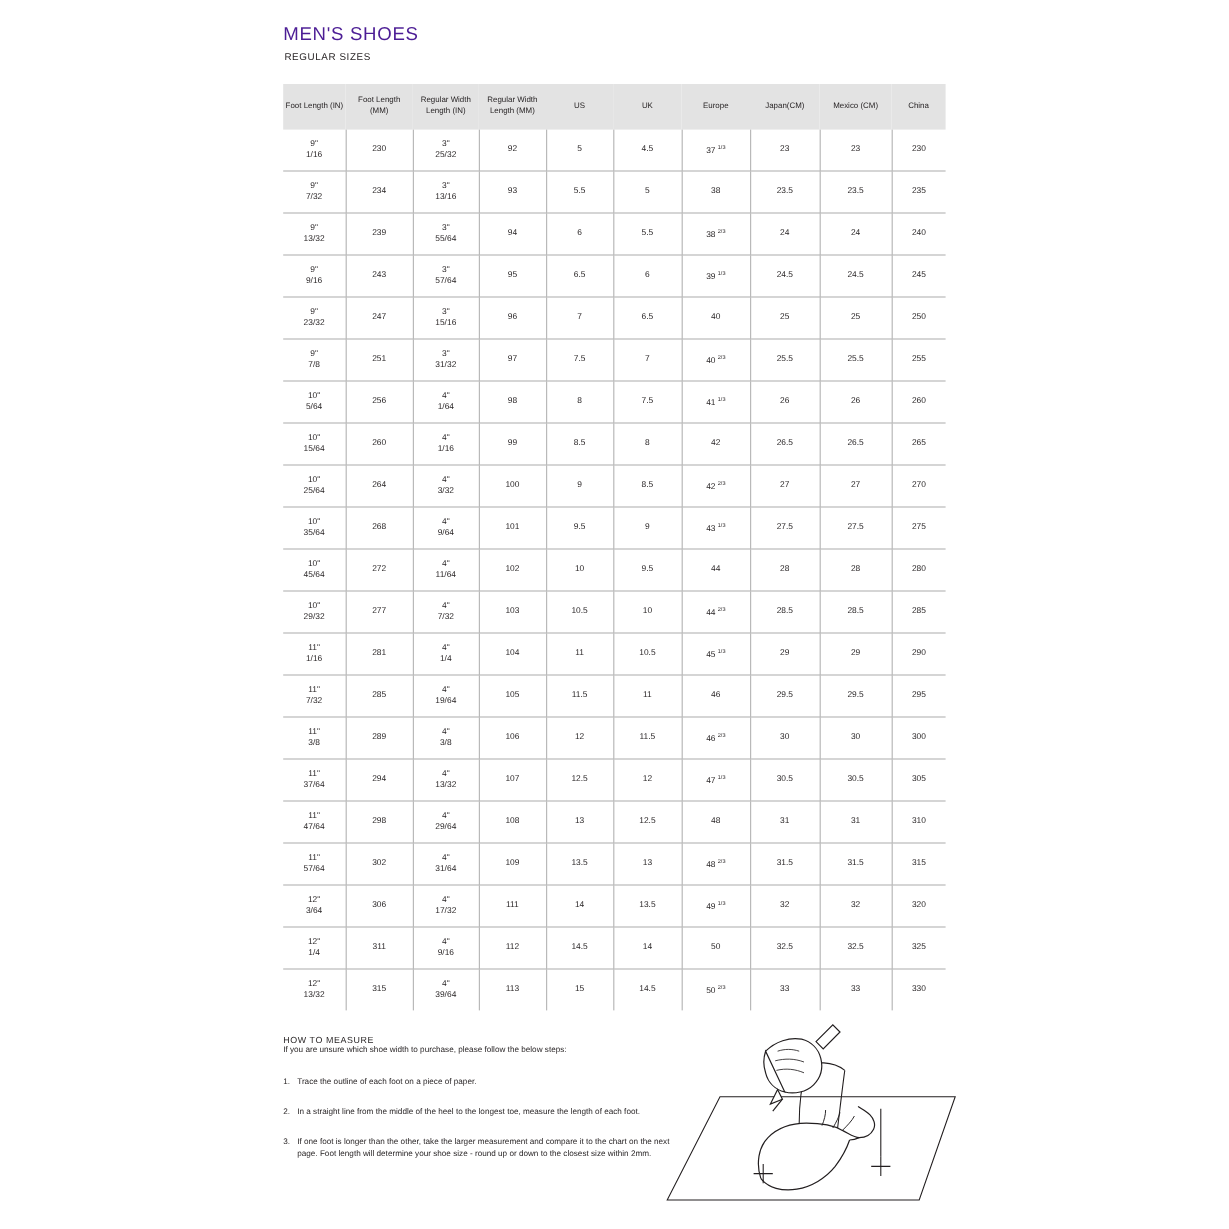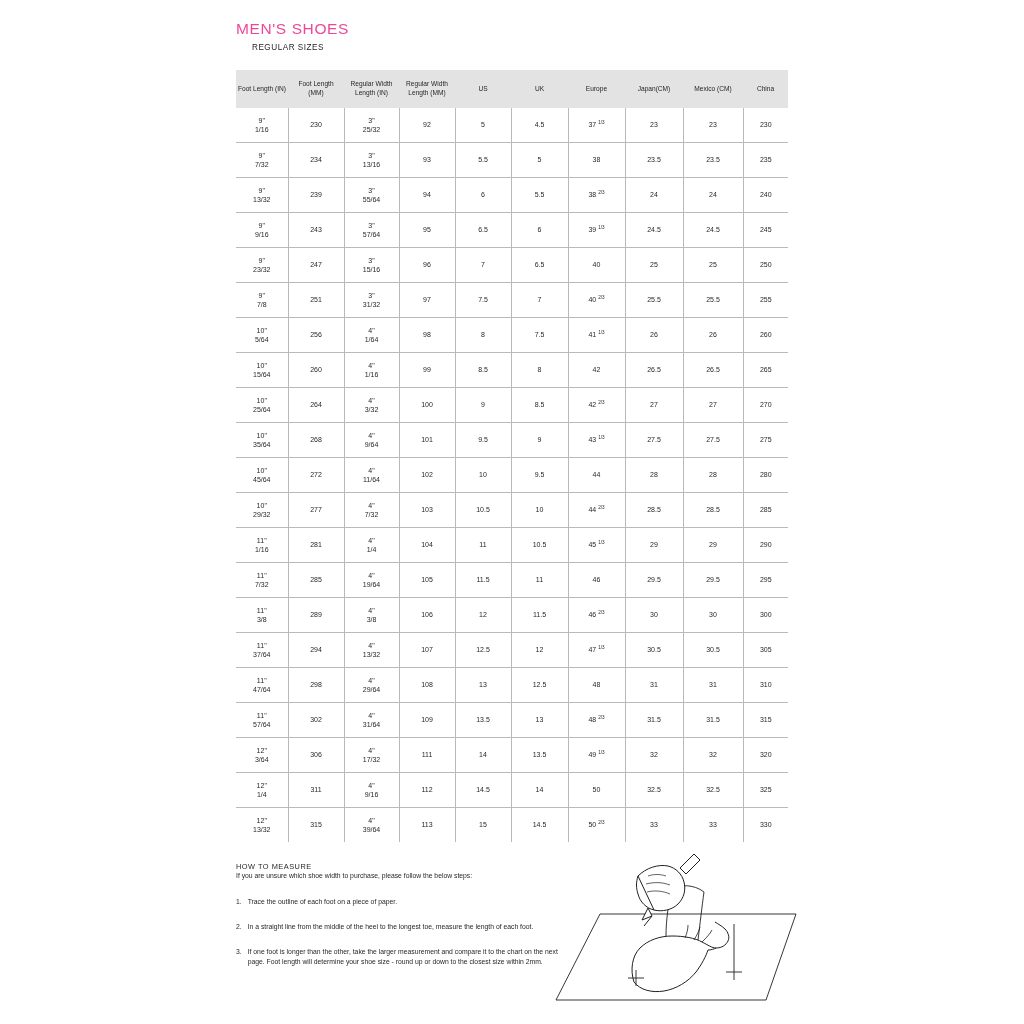--- a/index.html
+++ b/index.html
@@ -23,28 +23,28 @@
   }
   .title-block {
     position: absolute;
     left: 236px;
     top: 20px;
   }
   .doc-title {
     font-size: 15.5px;
     letter-spacing: 0.6px;
     font-weight: 400;
-    color: #ec4899;
+    color: #4c1d95;
     margin: 0;
   }
   .doc-subtitle {
     font-size: 8.2px;
     letter-spacing: 0.5px;
     color: #231f20;
-    margin: 5px 0 0 16px;
+    margin: 5px 0 0 1px;
   }
   table.size-chart {
     position: absolute;
     left: 236px;
     top: 70px;
     width: 552px;
     border-collapse: collapse;
     table-layout: fixed;
   }
   table.size-chart th {

